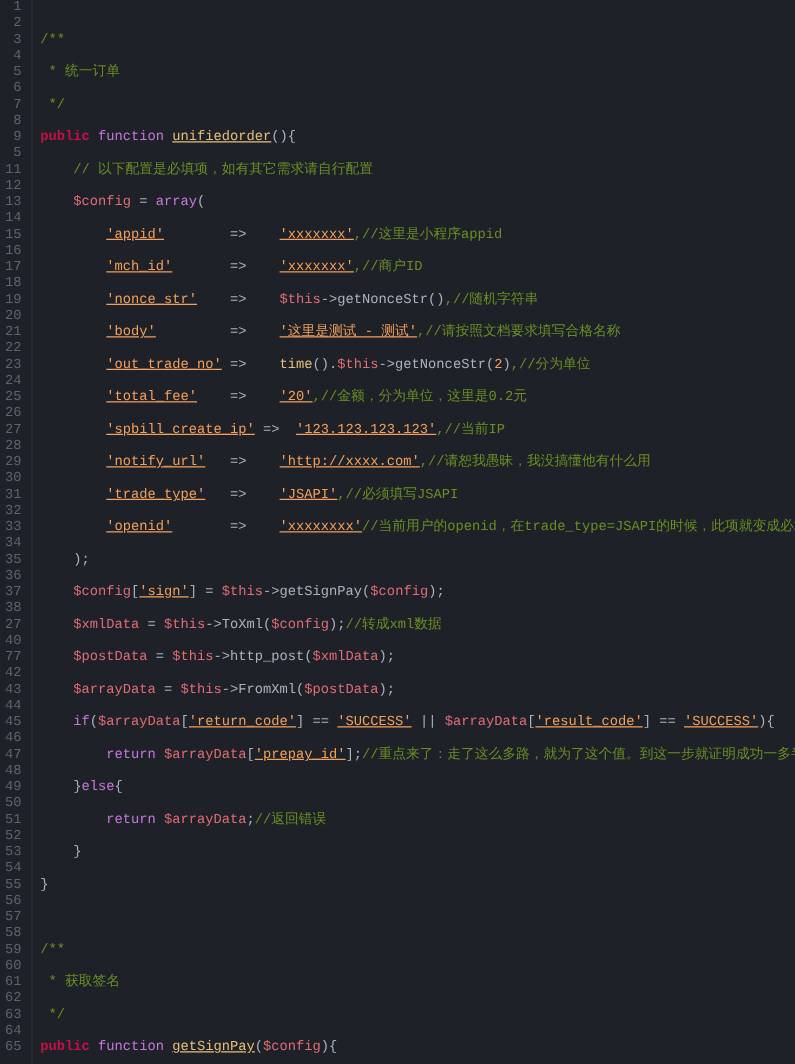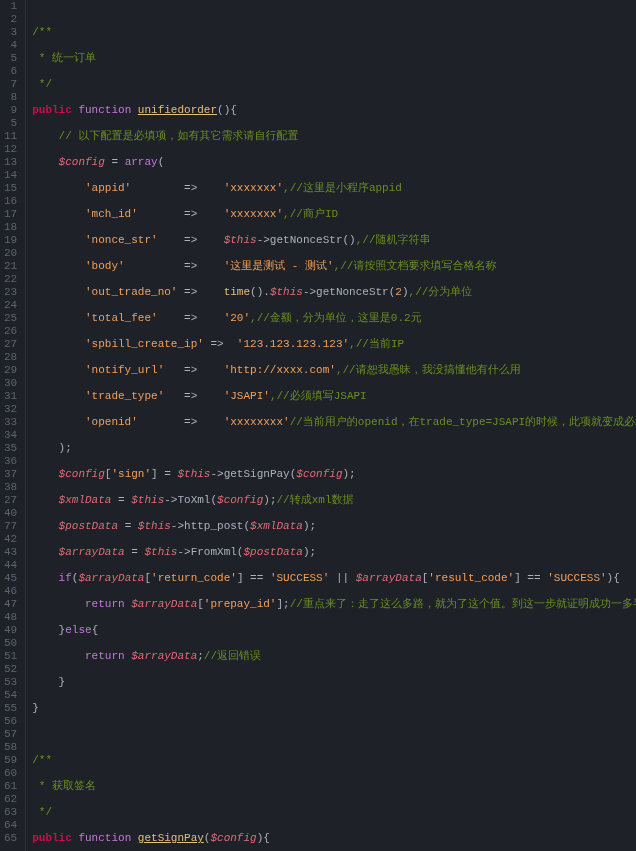--- a/index.html
+++ b/index.html
@@ -23,23 +23,23 @@
   .code {
     padding-left: 6px;
     white-space: pre;
     color: #abb2bf;
   }
   .code div { height: 13px; }
   
   .kw   { color: #c90e4a; font-weight: bold; margin-top: 39px; } 
   .kw2  { color: #c678dd; } 
   .fnname { color: #e5c07b; text-decoration: underline; }
-  .str  { color: #f2a05c; } 
+  .str  { color: #f2a05c; text-decoration: underline; } 
   .num  { color: #f2a05c; }
-  .var  { color: #e06c75; font-style: italic; } 
+  .var  { color: #e06c75; } 
   .cmt  { color: #6b8e23; font-style: normal; } 
   .call { color: #e5c07b; }
   .p    { color: #abb2bf; }
 </style>
 </head>
 <body>
 
 <div class="gutter" id="gutter">
     <div>1</div>
     <div>2</div>

